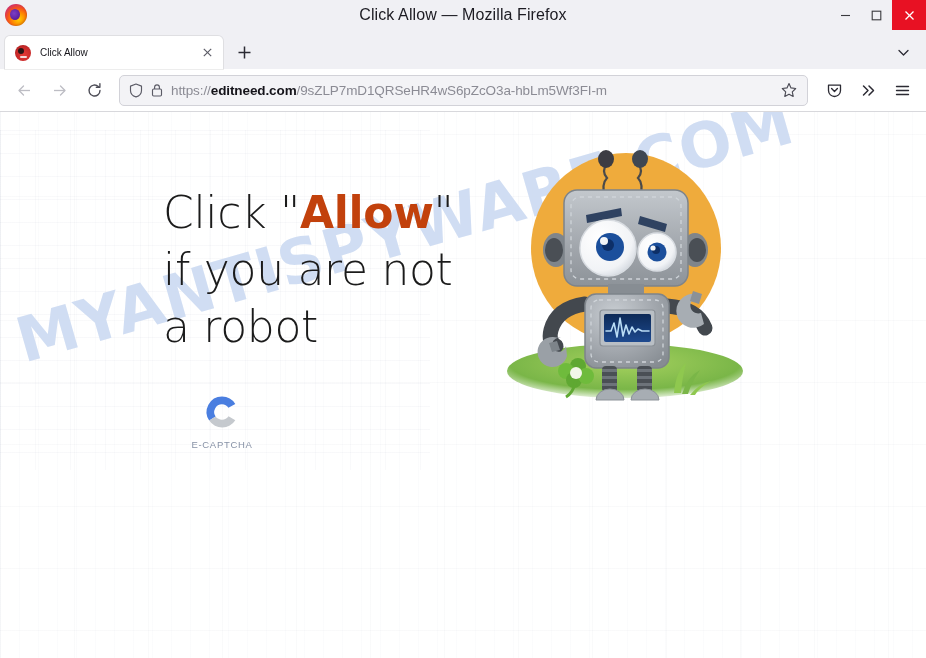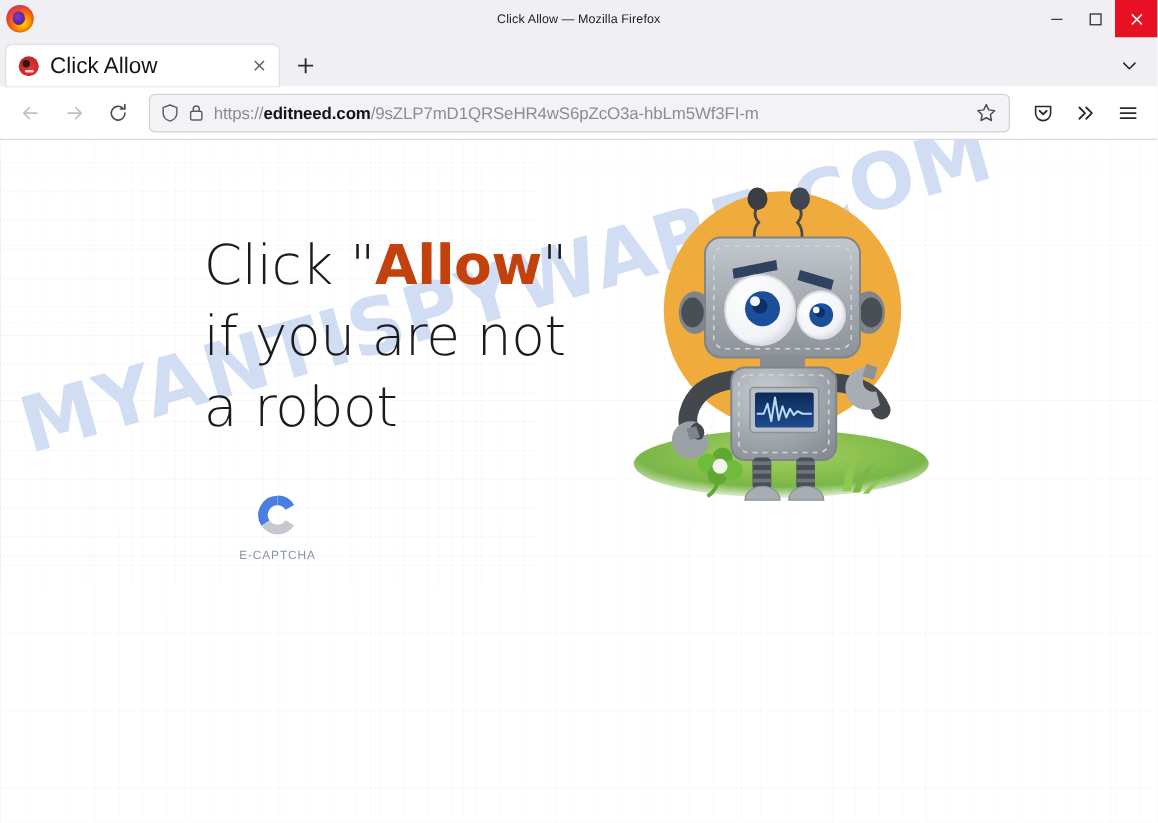--- a/index.html
+++ b/index.html
@@ -43,21 +43,21 @@
     position: absolute;
     left: 5px; top: 5px;
     width: 10px; height: 11px;
     border-radius: 50% 50% 50% 50%;
     background: radial-gradient(circle at 40% 40%, #7b3fc4 0%, #5a1d9a 75%);
   }
   .title-text {
     position: absolute;
     left: 0; right: 0;
     text-align: center;
-    font-size: 10px;
+    font-size: 16px;
     color: #1c1b22;
     letter-spacing: 0.1px;
     pointer-events: none;
   }
   .wincontrols {
     margin-left: auto;
     display: flex;
     height: 30px;
   }
   .wc {
@@ -102,21 +102,21 @@
     width:6px; height:6px; border-radius:50%;
     background:#2b1616;
   }
   .tab-favicon::after {
     content:"";
     position:absolute; left:5px; bottom:2.5px;
     width:7px; height:2px; border-radius:1px;
     background:#f3d7d7;
   }
   .tab-title {
-    font-size: 18px;
+    font-size: 10px;
     color: #15141a;
     flex: 1 1 auto;
     white-space: nowrap;
     overflow: hidden;
     text-overflow: ellipsis;
   }
   .tab-close {
     width: 20px; height: 20px;
     display: flex; align-items: center; justify-content: center;
     color: #5b5b66;

